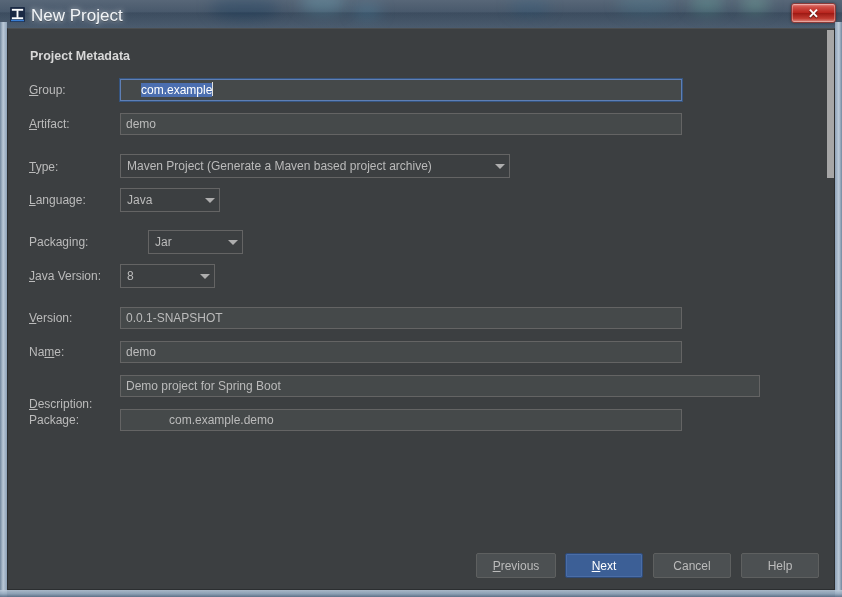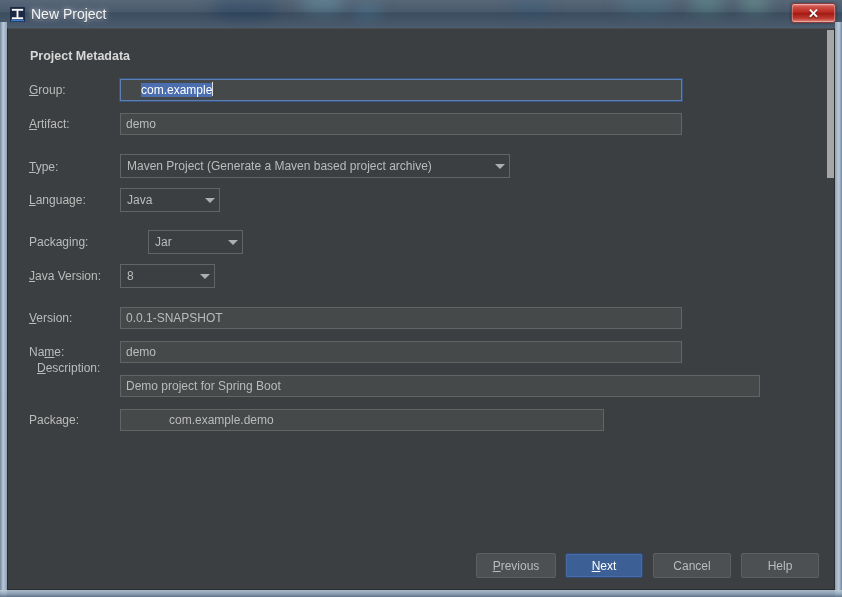--- a/index.html
+++ b/index.html
@@ -50,21 +50,21 @@
         rgba(255,255,255,0.06) 100%);
   }
   #title-icon {
     position: absolute;
     left: 10px; top: 7px;
     width: 15px; height: 15px;
   }
   #title-text {
     position: absolute;
     left: 31px; top: 6px;
-    font-size: 14px;
+    font-size: 17px;
     color: #f2f5f8;
     text-shadow: 0 0 5px rgba(255,255,255,0.55), 0 0 9px rgba(255,255,255,0.35), 0 1px 0 rgba(0,0,0,0.35);
     white-space: nowrap;
   }
   #close-button {
     position: absolute;
     right: 6px; top: 3px;
     width: 45px; height: 20px;
     border-radius: 3px;
     border: 1px solid #8a3a38;
@@ -319,25 +319,25 @@
             <i></i>
           </div>
       </div>
 
       <div class="field-label" style="left:21px; top:282px;"><u>V</u><span>ersion:</span></div>
       <div class="textfield" style="left:112px; top:278px; width:562px;">0.0.1-SNAPSHOT</div>
 
       <div class="field-label" style="left:21px; top:316px;"><span>Na</span><u>m</u><span>e:</span></div>
       <div class="textfield" style="left:112px; top:312px; width:562px;">demo</div>
 
-      <div class="field-label" style="left:21px; top:332px;margin-left:8px;"><u>D</u><span>escription:</span></div>
+      <div class="field-label" style="left:21px; top:368px;"><u>D</u><span>escription:</span></div>
       <div class="textfield" style="left:112px; top:346px; width:640px;">Demo project for Spring Boot</div>
 
       <div class="field-label" style="left:21px; top:384px;"><span>Package:</span></div>
-      <div class="textfield" style="left:112px; top:380px; width:484px;padding-left:48px;">com.example.demo</div>
+      <div class="textfield" style="left:112px; top:380px; width:562px;padding-left:48px;">com.example.demo</div>
 
       <div id="scrollbar-track">
         <div id="scrollbar-thumb" style="top: 1px; height: 148px;"></div>
       </div>
     </div>
 
     <div id="button-bar">
       <div class="dlg-button" style="left:468px; width:80px;">
           <span><u>P</u><span>revious</span></span>
         </div>

